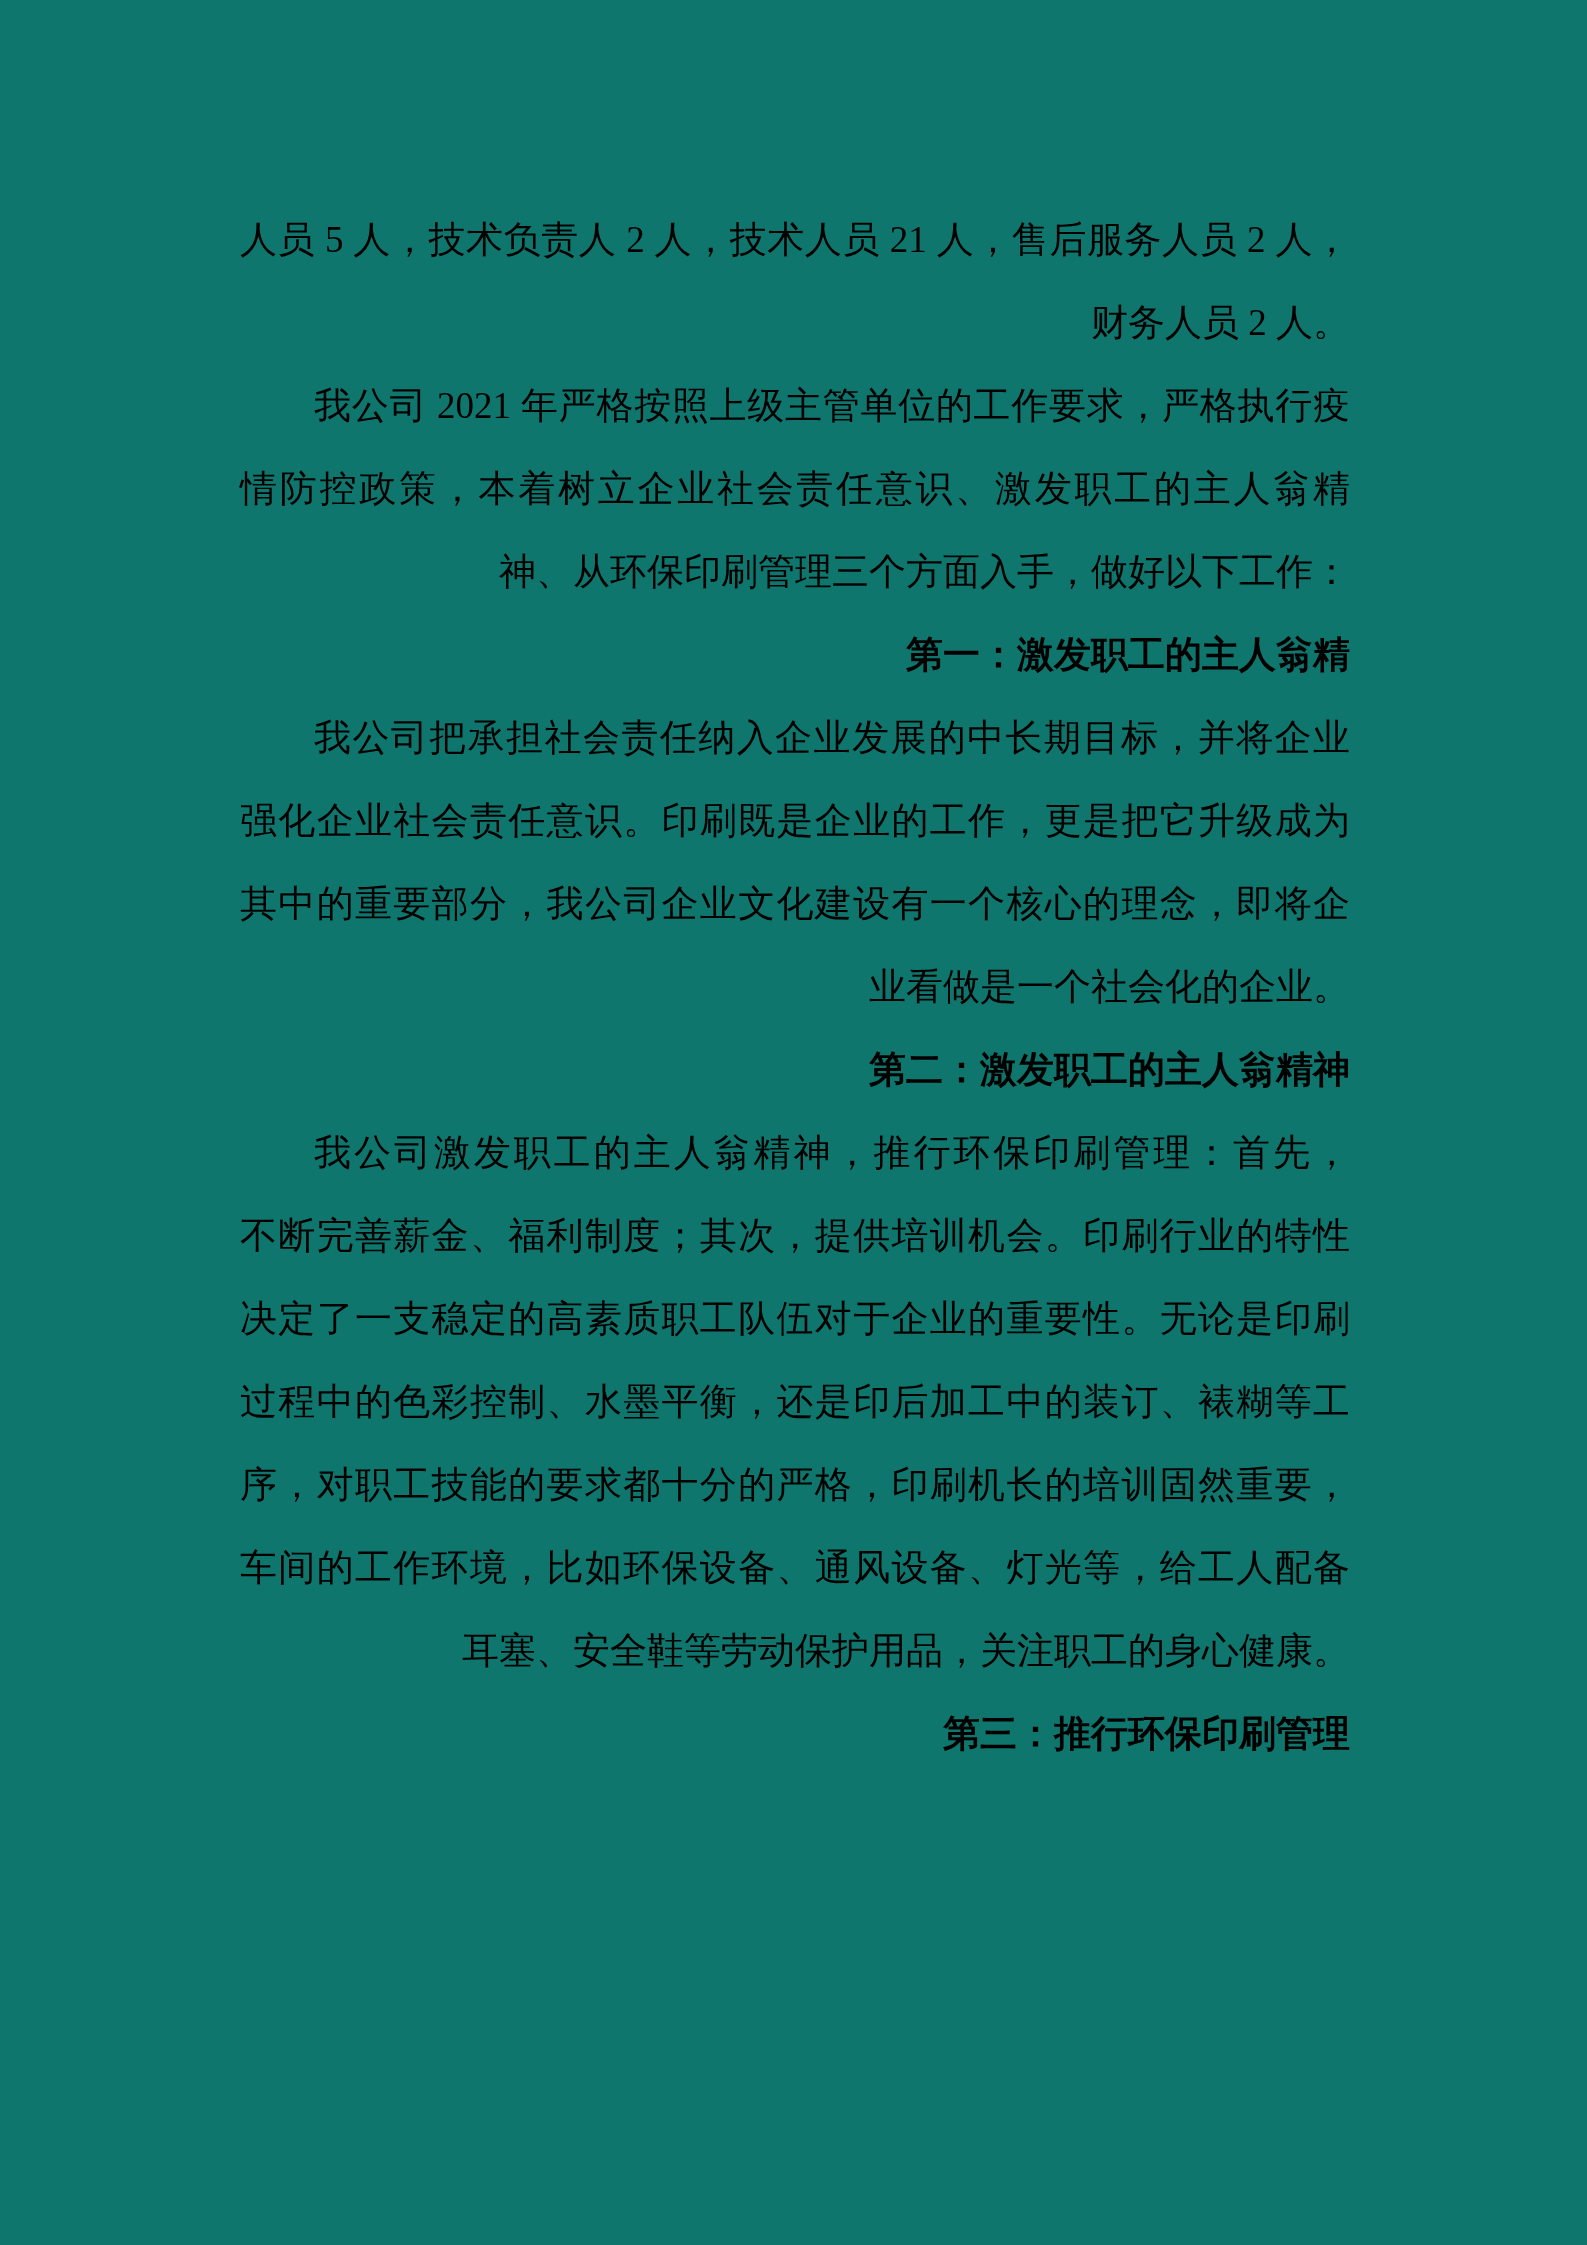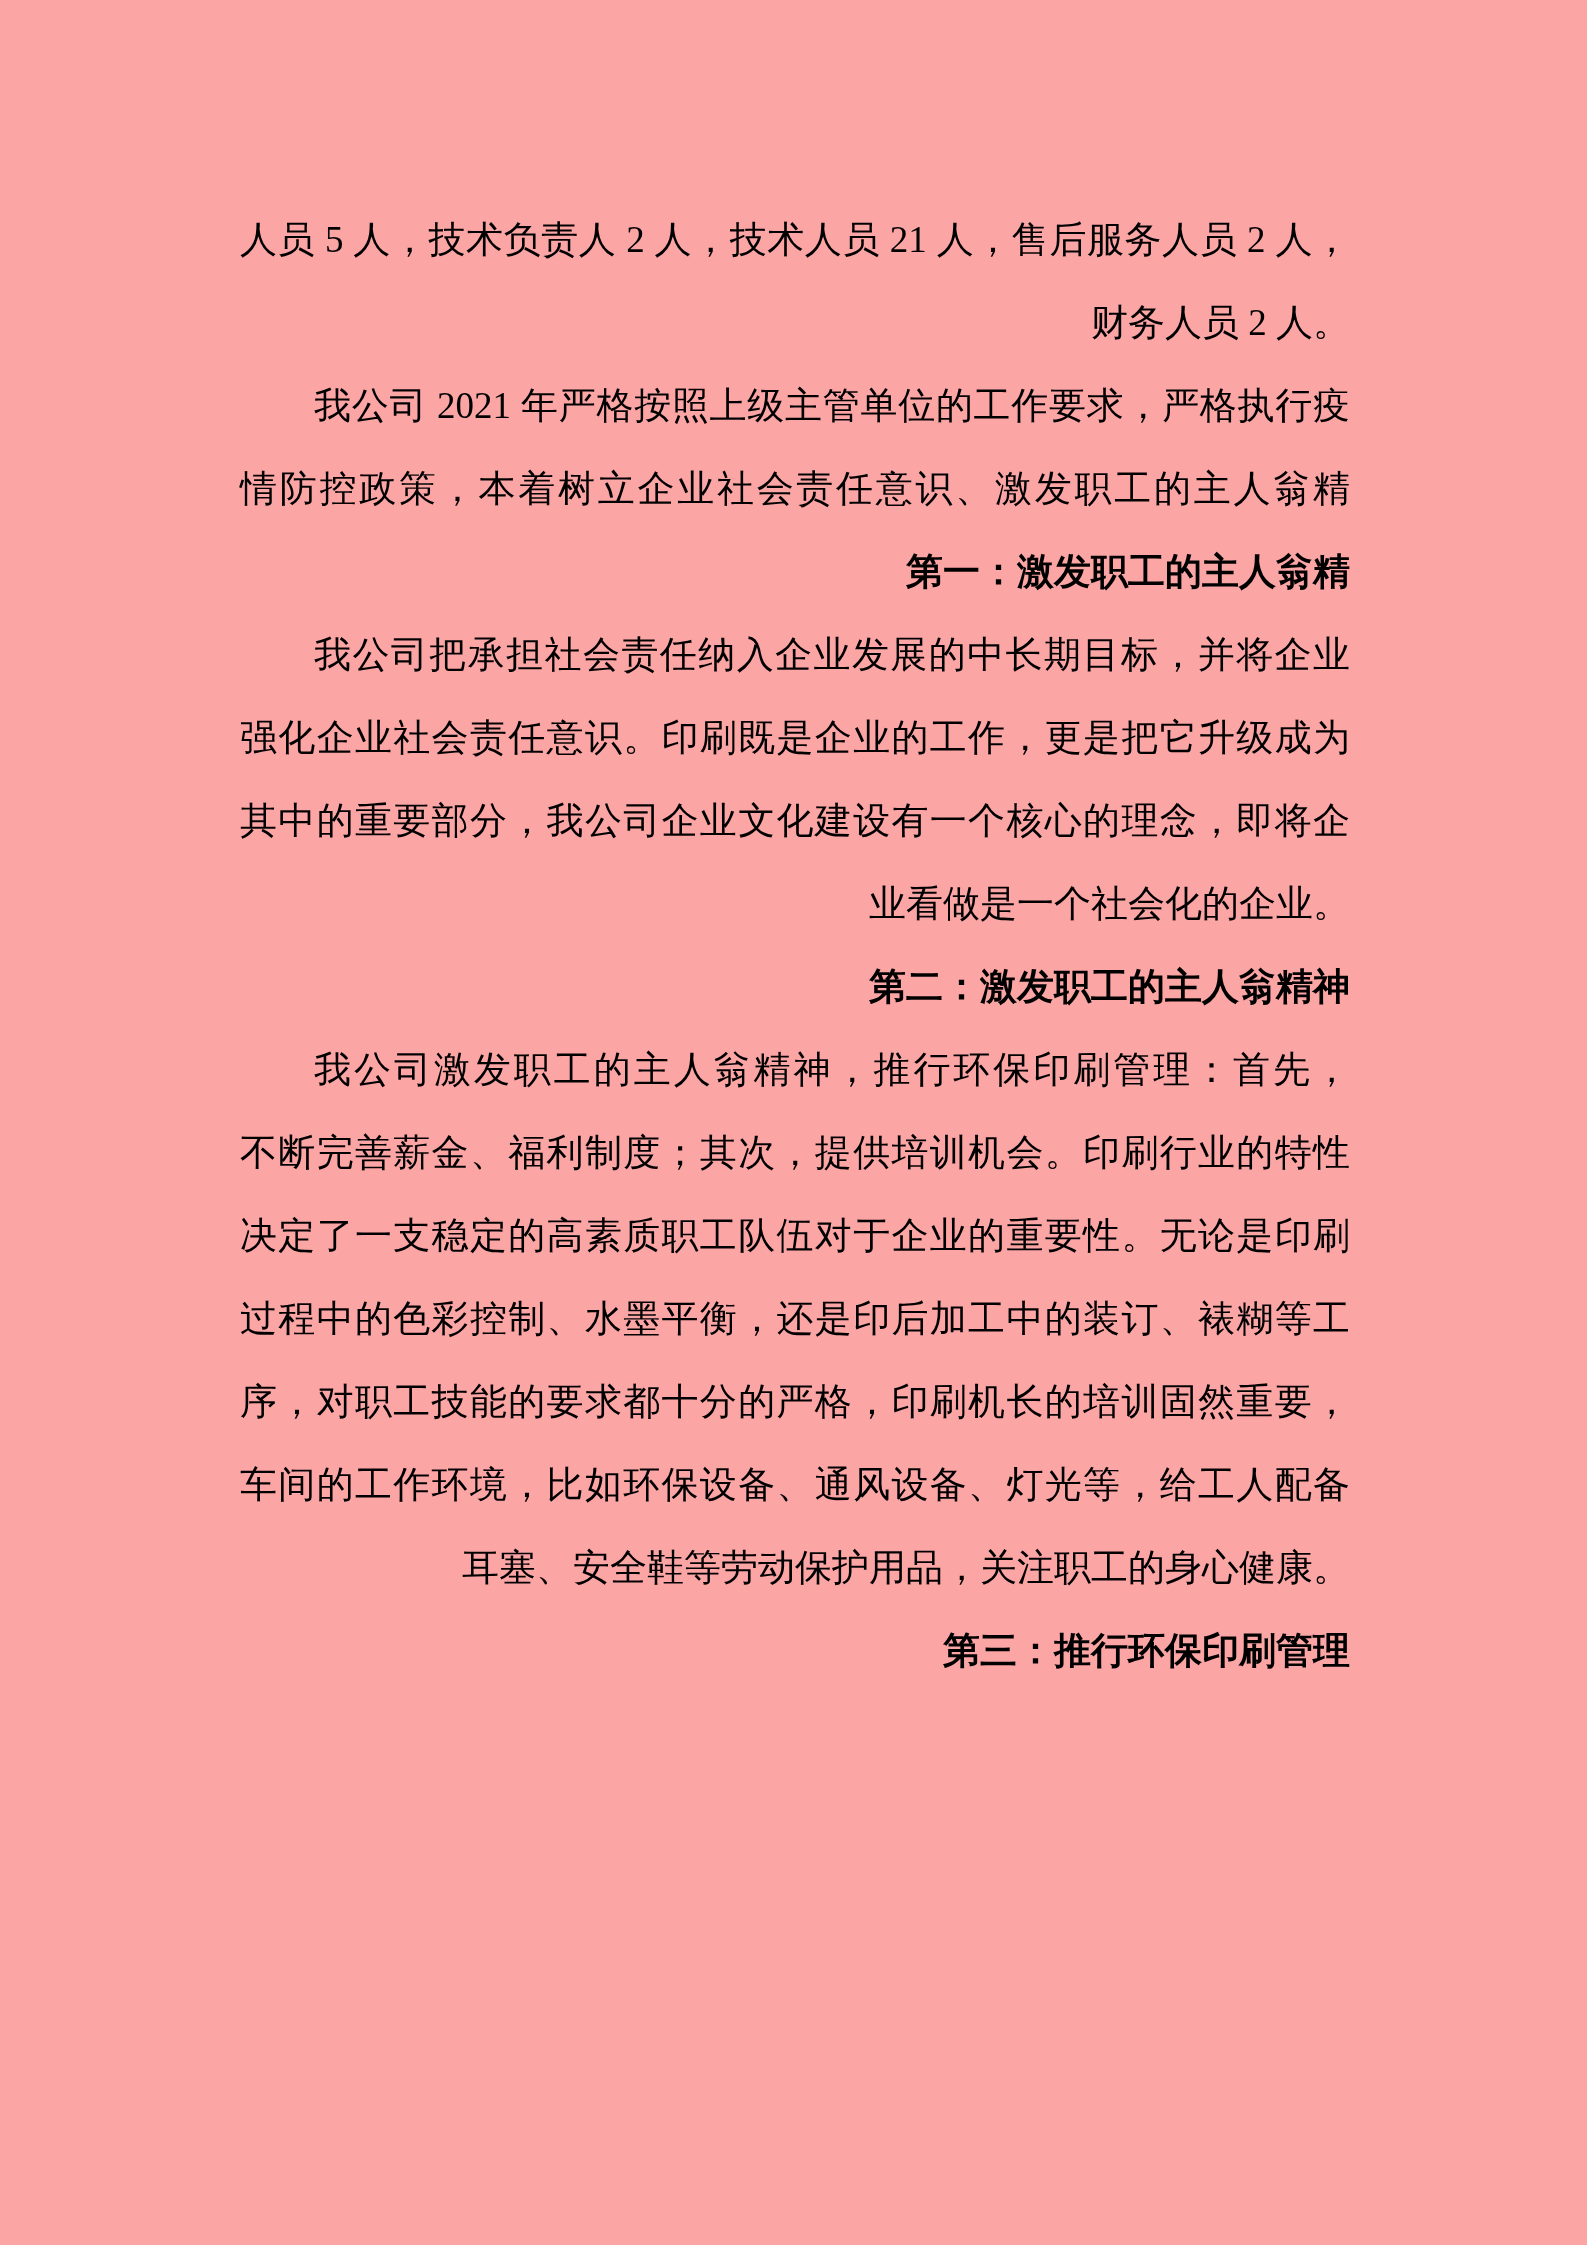--- a/index.html
+++ b/index.html
@@ -4,21 +4,21 @@
 <style>
   html, body {
     margin: 0;
     padding: 0;
     background: #ffffff;
   }
   .page {
     position: relative;
     width: 1587px;
     height: 2245px;
-    background: #fca5a5;
+    background: #0f766e;
     overflow: hidden;
     font-family: "Liberation Serif", "DejaVu Serif", serif;
   }
   .content {
     position: absolute;
     left: 240px;
     top: 198px;
     width: 1110px;
   }
   .line {
@@ -42,20 +42,21 @@
 </style>
 </head>
 <body>
 
 <div class="page">
   <div class="content" id="content">
       <div class="line justify">人员 5 人，技术负责人 2 人，技术人员 21 人，售后服务人员 2 人，</div>
       <div class="line">财务人员 2 人。</div>
       <div class="line justify indent">我公司 2021 年严格按照上级主管单位的工作要求，严格执行疫</div>
       <div class="line justify">情防控政策，本着树立企业社会责任意识、激发职工的主人翁精</div>
+      <div class="line">神、从环保印刷管理三个方面入手，做好以下工作：</div>
       <div class="line bold">第一：激发职工的主人翁精</div>
       <div class="line justify indent">我公司把承担社会责任纳入企业发展的中长期目标，并将企业</div>
       <div class="line justify">强化企业社会责任意识。印刷既是企业的工作，更是把它升级成为</div>
       <div class="line justify">其中的重要部分，我公司企业文化建设有一个核心的理念，即将企</div>
       <div class="line">业看做是一个社会化的企业。</div>
       <div class="line bold">第二：激发职工的主人翁精神</div>
       <div class="line justify indent">我公司激发职工的主人翁精神，推行环保印刷管理：首先，</div>
       <div class="line justify">不断完善薪金、福利制度；其次，提供培训机会。印刷行业的特性</div>
       <div class="line justify">决定了一支稳定的高素质职工队伍对于企业的重要性。无论是印刷</div>
       <div class="line justify">过程中的色彩控制、水墨平衡，还是印后加工中的装订、裱糊等工</div>

